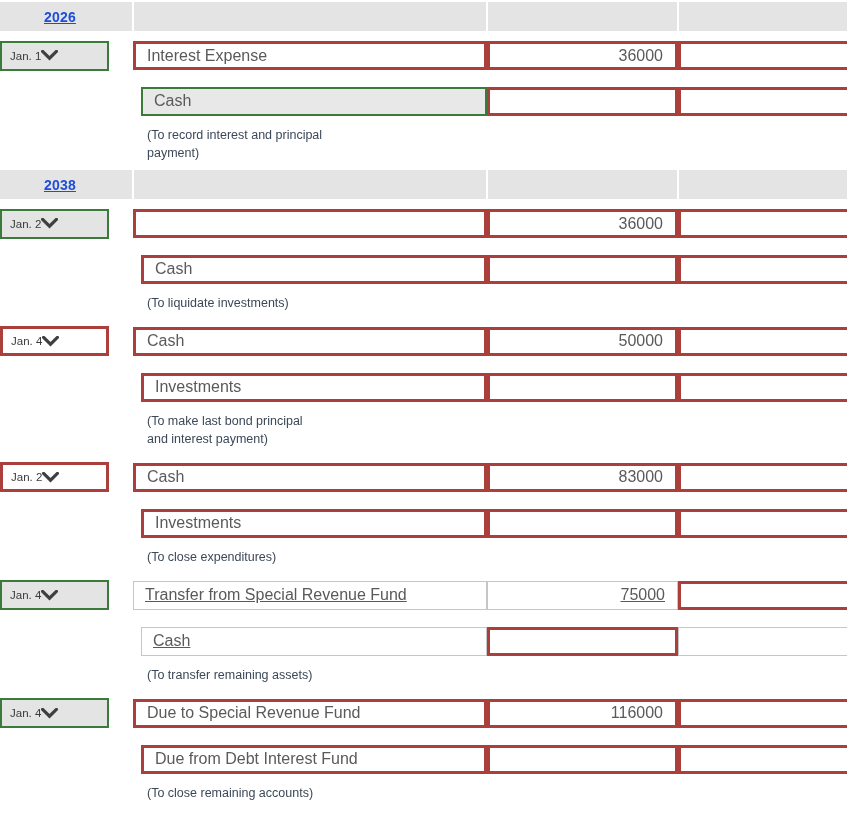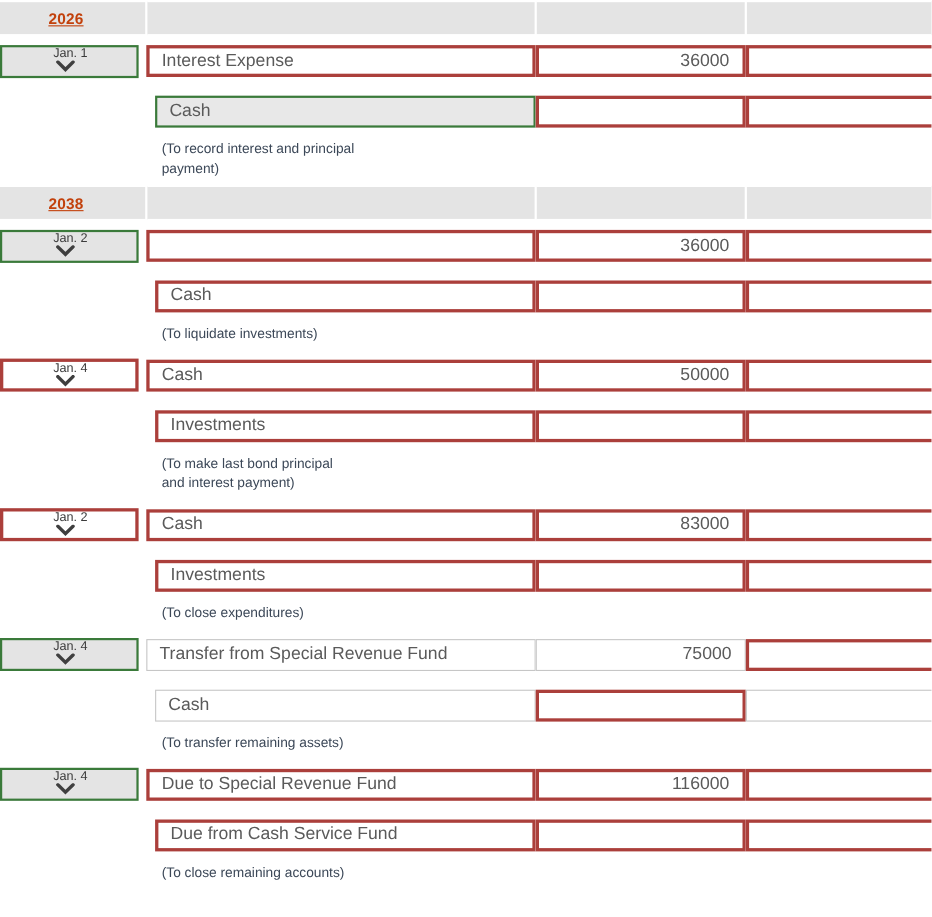--- a/index.html
+++ b/index.html
@@ -32,48 +32,47 @@
     background: #e4e4e4;
     height: 31px;
     border-right: 2px solid #ffffff;
     border-bottom: 2px solid #ffffff;
     border-top: 2px solid #ffffff;
   }
   tr.year-row td:last-child { border-right: none; }
   .year-label {
     font-size: 14px;
     font-weight: bold;
-    color: #c2410c;
+    color: #1d4ed8;
     text-decoration: underline;
     padding-left: 44px;
     letter-spacing: .2px;
   }
 
   
   tr.entry-row td { height: 46px; }
   tr.memo-row td  { }
 
   .cell-pad-date { padding: 0 8px 0 14px; }
   .cell-pad-acct { padding: 0 8px 0 6px; }
   .cell-pad-amt  { padding: 0 10px 0 10px; text-align: right; }
 
   
   .date-select {
     position: relative;
     height: 30px;
-    width: 126px;
+    width: 109px;
     display: flex;
     align-items: center;
     padding: 0 6px 0 8px;
     font-size: 11.5px;
     color: #3b3b3b;
     cursor: pointer;
     -webkit-user-select: none;
     user-select: none;
-    flex-direction: column;
   }
   .date-select .dsv { flex: 0 0 auto; }
   .date-select .chev {
     margin-left: auto;
     margin-right: 10px;
     display: block;
   }
   .bd-green  { border: 2px solid #3a7a3a; background: #e4e4e4; }
   .bd-red    { border: 3px solid #ab3f3b; background: #ffffff; }
 
@@ -85,21 +84,21 @@
     font-size: 16px;
     color: #5a5a5a;
     overflow: hidden;
     white-space: nowrap;
   }
   .field.txt  { padding-left: 11px; justify-content: flex-start; }
   .field.num  { padding-right: 12px; justify-content: flex-end; }
 
   .f-green { border: 2px solid #3a7a3a; background: #e8e8e8; }
   .f-red   { border: 3px solid #ab3f3b; background: #ffffff; }
-  .f-gray  { border: 1px solid #c6c6c6; background: #ffffff; }
+  .f-gray  { border: 1px solid #c6c6c6; background: #ffffff; text-decoration: underline; }
 
   .acct-wrap.indent { padding-left: 8px; }
 
   .memo {
     font-size: 12.5px;
     color: #3c4858;
     line-height: 18px;
     padding: 2px 0 6px 14px;
     white-space: pre-line;
   }
@@ -369,21 +368,21 @@
             <div class="field num f-red">116000</div>
           </td>
           <td class="cell-pad-amt">
             <div class="field num f-red"></div>
           </td>
         </tr>
         <tr class="entry-row">
           <td class="cell-pad-date"></td>
           <td class="cell-pad-acct">
             <div class="acct-wrap indent">
-              <div class="field txt f-red">Due from Cash Service Fund</div>
+              <div class="field txt f-red">Due from Debt Interest Fund</div>
             </div>
           </td>
           <td class="cell-pad-amt">
             <div class="field num f-red"></div>
           </td>
           <td class="cell-pad-amt">
             <div class="field num f-red">11</div>
           </td>
         </tr>
         <tr class="memo-row">

